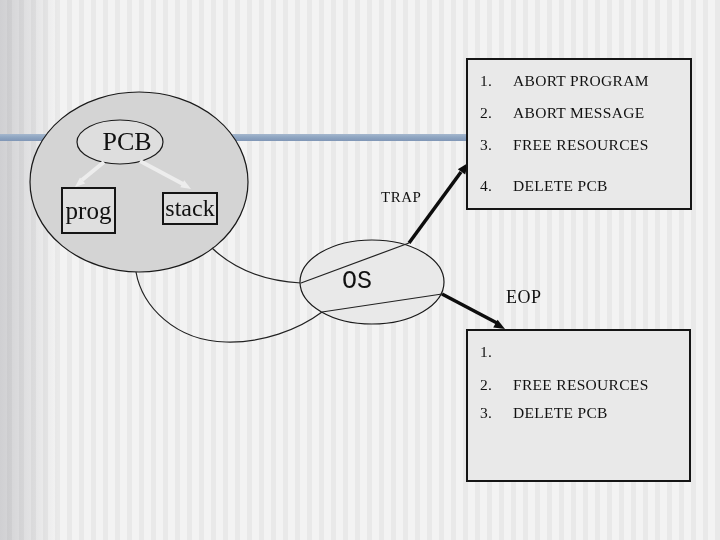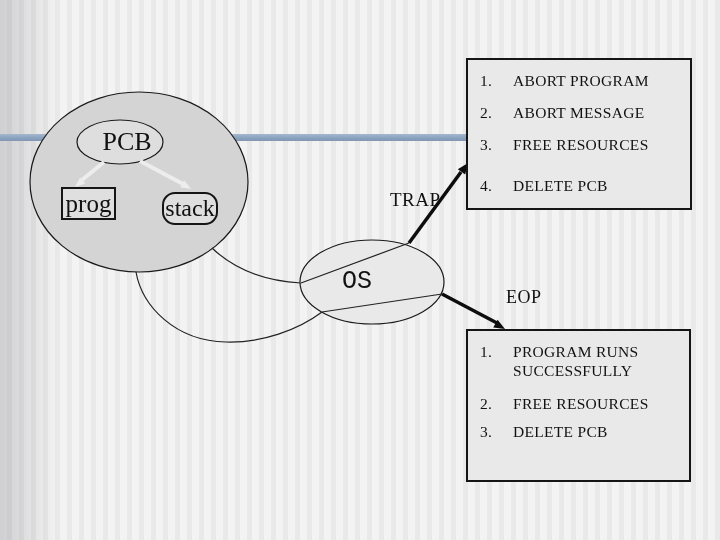--- a/index.html
+++ b/index.html
@@ -21,31 +21,31 @@
     z-index:1;
   }
   svg.diagram { position:absolute; left:0; top:0; width:720px; height:540px; z-index:2; }
 
   .label {
     position:absolute; color:#111; z-index:4; white-space:nowrap;
     font-family:"Liberation Serif", serif;
   }
   .pcb-label   { left:78px;  top:127px; width:98px; text-align:center; font-size:26px; }
   .os-label    { left:342px; top:267px; width:62px; text-align:left; font-size:25px;font-family:Liberation Mono, monospace; }
-  .trap-label  { left:381px; top:189px; font-size:19px; letter-spacing:0.5px;margin-left:9px; }
+  .trap-label  { left:381px; top:189px; font-size:15px; letter-spacing:0.5px; }
   .eop-label   { left:506px; top:287px; font-size:18px; letter-spacing:0.5px;text-align:center; }
 
   .mini-box {
     position:absolute; z-index:3; box-sizing:border-box;
     background:#dfdfdf; border:2px solid #151515;
     display:flex; align-items:center; justify-content:center;
     font-size:25px; color:#111;
   }
-  .prog-box  { left:61px;  top:187px; width:55px; height:33px; }
-  .stack-box { left:162px; top:192px; width:56px; height:33px; font-size:24px;border-radius:13px; }
+  .prog-box  { left:61px;  top:187px; width:55px; height:47px; }
+  .stack-box { left:162px; top:192px; width:56px; height:33px; font-size:24px; }
 
   .steps {
     position:absolute; z-index:3; box-sizing:border-box;
     background:#e9e9e9; border:2px solid #151515;
     padding:11px 6px 0 12px; color:#111;
   }
   .steps-trap { left:466px; top:58px;  width:226px; height:152px; }
   .steps-eop  { left:466px; top:329px; width:225px; height:153px; }
   .step { display:flex; font-size:15.5px; letter-spacing:0.3px; line-height:19px; }
   .step .num { width:33px; flex:none; }
@@ -122,21 +122,20 @@
     </div>
     <div class="step">
       <span class="num">4.</span>
       <span class="txt">DELETE PCB</span>
     </div>
   </div>
 
   <div class="steps steps-eop">
     <div class="step">
       <span class="num">1.</span>
-      <span class="txt">PROGRAM RUNS SUCCESSFULLY</span>
     </div>
     <div class="step">
       <span class="num">2.</span>
       <span class="txt">FREE RESOURCES</span>
     </div>
     <div class="step">
       <span class="num">3.</span>
       <span class="txt">DELETE PCB</span>
     </div>
   </div>

